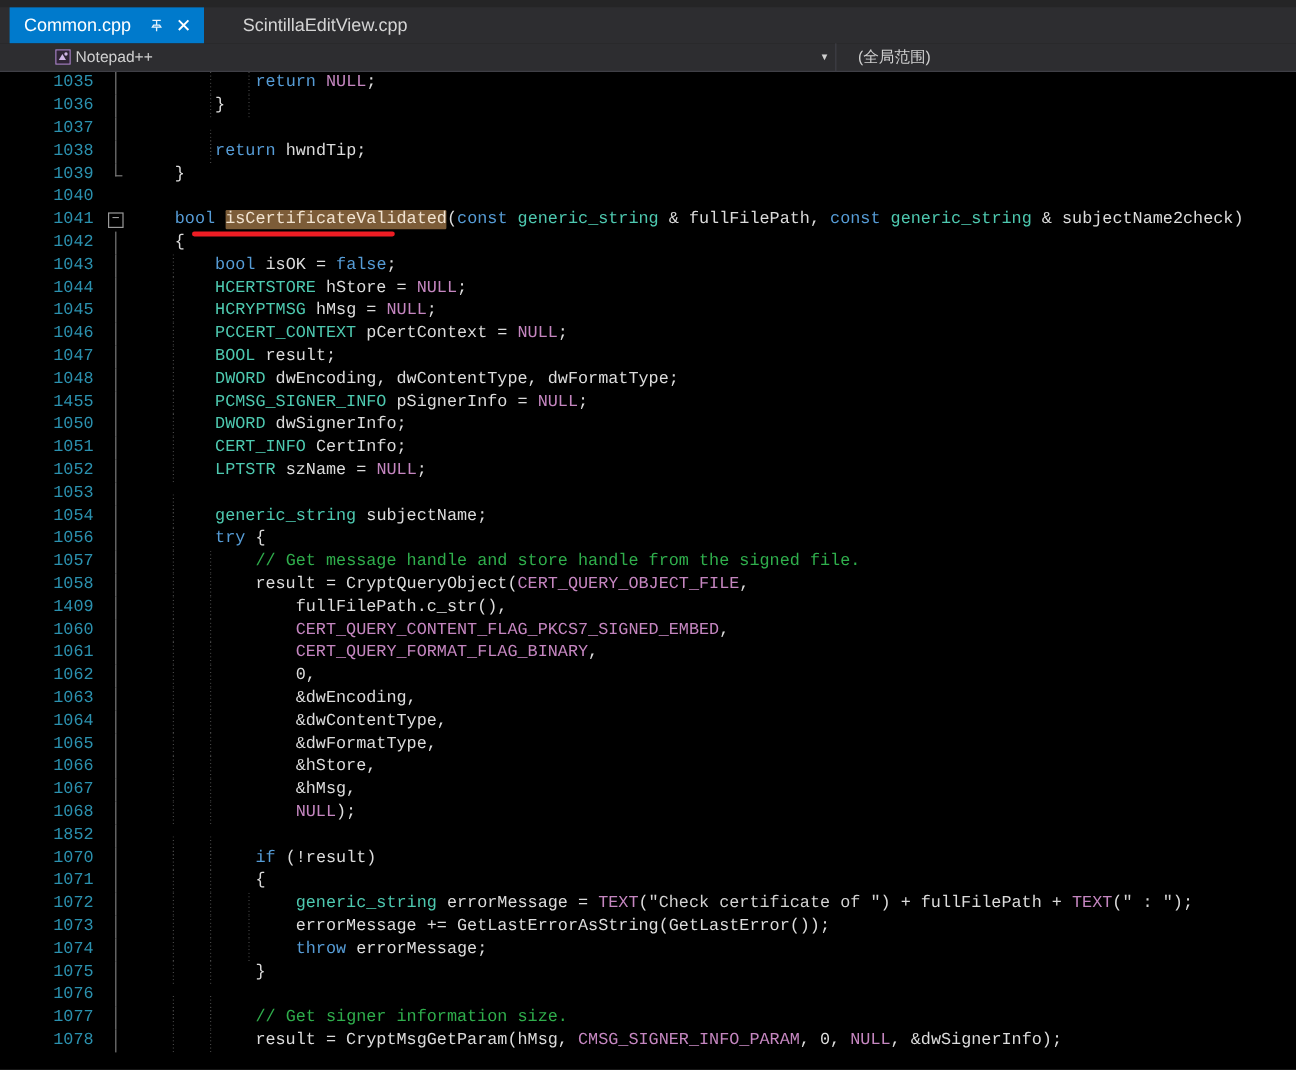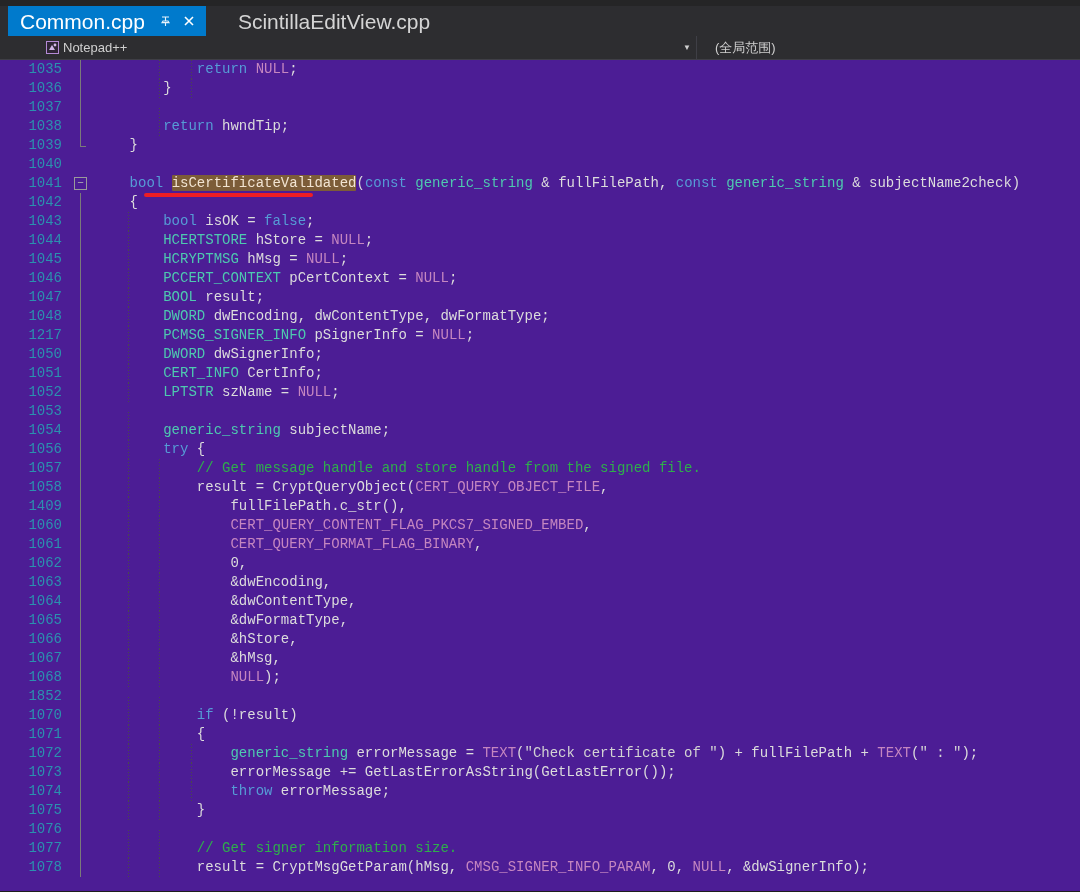--- a/index.html
+++ b/index.html
@@ -24,21 +24,21 @@
     content: "";
     position: absolute;
     left: 0; top: 0; right: 0; height: 6px;
     background: #252526;
   }
   .tab {
     height: 30px;
     display: flex;
     align-items: center;
     padding: 0 10px 0 12px;
-    font-size: 21px;
+    font-size: 15px;
     color: #f1f1f1;
     white-space: nowrap;
     cursor: pointer;
   }
   .tab.active {
     background: #007acc;
     color: #ffffff;
   }
   .tab.inactive {
     background: #2d2d30;
@@ -114,22 +114,23 @@
     display: flex;
     align-items: center;
     padding-left: 18px;
     cursor: pointer;
   }
 
   
   .editor {
     position: relative;
     height: calc(892px - 36px - 25px);
-    background: #4c1d95;
+    background: #000000;
     overflow: hidden;
+    padding-left: 16px;
   }
   .code-area {
     position: relative;
     font-family: "Liberation Mono", "DejaVu Sans Mono", monospace;
     font-size: 14px;
     line-height: 19px;
   }
   .row {
     height: 19px;
     display: flex;
@@ -278,21 +279,21 @@
       <div class="row"><div class="lineno">1039</div><div class="gutter"><div class="fold-end"></div></div><div class="code"><span class="pln">    }</span></div></div>
       <div class="row"><div class="lineno">1040</div><div class="gutter"></div><div class="code"></div></div>
       <div class="row"><div class="lineno">1041</div><div class="gutter"><div class="fold-box">−</div></div><div class="code"><span class="pln">    </span><span class="kw">bool</span><span class="pln"> </span><span class="symhl">isCertificateValidated</span><span class="pln">(</span><span class="kw">const</span><span class="pln"> </span><span class="typ">generic_string</span><span class="pln"> &amp; fullFilePath, </span><span class="kw">const</span><span class="pln"> </span><span class="typ">generic_string</span><span class="pln"> &amp; subjectName2check)</span></div></div>
       <div class="row"><div class="lineno">1042</div><div class="gutter"><div class="fold-line"></div></div><div class="code"><span class="pln">    {</span></div><div class="redbar" style="left: 144px; width: 169px; top: 0px; background: rgb(238, 29, 36);"></div></div>
       <div class="row"><div class="lineno">1043</div><div class="gutter"><div class="fold-line"></div></div><div class="code"><div class="iguide" style="left: 31.6px;"></div><span class="pln">        </span><span class="kw">bool</span><span class="pln"> isOK = </span><span class="kw">false</span><span class="pln">;</span></div></div>
       <div class="row"><div class="lineno">1044</div><div class="gutter"><div class="fold-line"></div></div><div class="code"><div class="iguide" style="left: 31.6px;"></div><span class="pln">        </span><span class="typ">HCERTSTORE</span><span class="pln"> hStore = </span><span class="mac">NULL</span><span class="pln">;</span></div></div>
       <div class="row"><div class="lineno">1045</div><div class="gutter"><div class="fold-line"></div></div><div class="code"><div class="iguide" style="left: 31.6px;"></div><span class="pln">        </span><span class="typ">HCRYPTMSG</span><span class="pln"> hMsg = </span><span class="mac">NULL</span><span class="pln">;</span></div></div>
       <div class="row"><div class="lineno">1046</div><div class="gutter"><div class="fold-line"></div></div><div class="code"><div class="iguide" style="left: 31.6px;"></div><span class="pln">        </span><span class="typ">PCCERT_CONTEXT</span><span class="pln"> pCertContext = </span><span class="mac">NULL</span><span class="pln">;</span></div></div>
       <div class="row"><div class="lineno">1047</div><div class="gutter"><div class="fold-line"></div></div><div class="code"><div class="iguide" style="left: 31.6px;"></div><span class="pln">        </span><span class="typ">BOOL</span><span class="pln"> result;</span></div></div>
       <div class="row"><div class="lineno">1048</div><div class="gutter"><div class="fold-line"></div></div><div class="code"><div class="iguide" style="left: 31.6px;"></div><span class="pln">        </span><span class="typ">DWORD</span><span class="pln"> dwEncoding, dwContentType, dwFormatType;</span></div></div>
-      <div class="row"><div class="lineno">1217</div><div class="gutter"><div class="fold-line"></div></div><div class="code"><div class="iguide" style="left: 31.6px;"></div><span class="pln">        </span><span class="typ">PCMSG_SIGNER_INFO</span><span class="pln"> pSignerInfo = </span><span class="mac">NULL</span><span class="pln">;</span></div></div>
+      <div class="row"><div class="lineno">1455</div><div class="gutter"><div class="fold-line"></div></div><div class="code"><div class="iguide" style="left: 31.6px;"></div><span class="pln">        </span><span class="typ">PCMSG_SIGNER_INFO</span><span class="pln"> pSignerInfo = </span><span class="mac">NULL</span><span class="pln">;</span></div></div>
       <div class="row"><div class="lineno">1050</div><div class="gutter"><div class="fold-line"></div></div><div class="code"><div class="iguide" style="left: 31.6px;"></div><span class="pln">        </span><span class="typ">DWORD</span><span class="pln"> dwSignerInfo;</span></div></div>
       <div class="row"><div class="lineno">1051</div><div class="gutter"><div class="fold-line"></div></div><div class="code"><div class="iguide" style="left: 31.6px;"></div><span class="pln">        </span><span class="typ">CERT_INFO</span><span class="pln"> CertInfo;</span></div></div>
       <div class="row"><div class="lineno">1052</div><div class="gutter"><div class="fold-line"></div></div><div class="code"><div class="iguide" style="left: 31.6px;"></div><span class="pln">        </span><span class="typ">LPTSTR</span><span class="pln"> szName = </span><span class="mac">NULL</span><span class="pln">;</span></div></div>
       <div class="row"><div class="lineno">1053</div><div class="gutter"><div class="fold-line"></div></div><div class="code"><div class="iguide" style="left: 31.6px;"></div></div></div>
       <div class="row"><div class="lineno">1054</div><div class="gutter"><div class="fold-line"></div></div><div class="code"><div class="iguide" style="left: 31.6px;"></div><span class="pln">        </span><span class="typ">generic_string</span><span class="pln"> subjectName;</span></div></div>
       <div class="row"><div class="lineno">1056</div><div class="gutter"><div class="fold-line"></div></div><div class="code"><div class="iguide" style="left: 31.6px;"></div><span class="pln">        </span><span class="kw">try</span><span class="pln"> {</span></div></div>
       <div class="row"><div class="lineno">1057</div><div class="gutter"><div class="fold-line"></div></div><div class="code"><div class="iguide" style="left: 31.6px;"></div><div class="iguide" style="left: 63.2px;"></div><span class="pln">            </span><span class="cmt">// Get message handle and store handle from the signed file.</span></div></div>
       <div class="row"><div class="lineno">1058</div><div class="gutter"><div class="fold-line"></div></div><div class="code"><div class="iguide" style="left: 31.6px;"></div><div class="iguide" style="left: 63.2px;"></div><span class="pln">            result = CryptQueryObject(</span><span class="mac">CERT_QUERY_OBJECT_FILE</span><span class="pln">,</span></div></div>
       <div class="row"><div class="lineno">1409</div><div class="gutter"><div class="fold-line"></div></div><div class="code"><div class="iguide" style="left: 31.6px;"></div><div class="iguide" style="left: 63.2px;"></div><span class="pln">                fullFilePath.c_str(),</span></div></div>
       <div class="row"><div class="lineno">1060</div><div class="gutter"><div class="fold-line"></div></div><div class="code"><div class="iguide" style="left: 31.6px;"></div><div class="iguide" style="left: 63.2px;"></div><span class="pln">                </span><span class="mac">CERT_QUERY_CONTENT_FLAG_PKCS7_SIGNED_EMBED</span><span class="pln">,</span></div></div>

